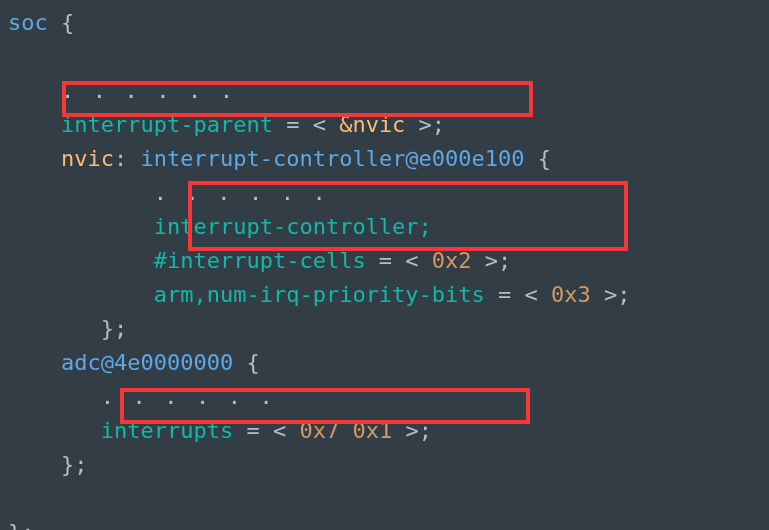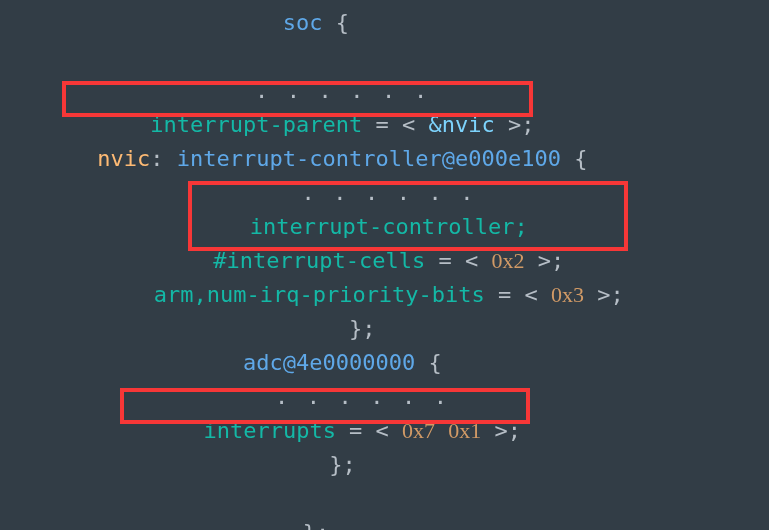--- a/index.html
+++ b/index.html
@@ -9,40 +9,39 @@
   }
   #screen {
     position: relative;
     width: 769px;
     height: 530px;
     background: #323d46;
     overflow: hidden;
     font-family: "DejaVu Sans Mono", "Liberation Mono", monospace;
     font-size: 22px;
     line-height: 34px;
-    text-align: center;
     -webkit-font-smoothing: antialiased;
   }
   #code {
     position: absolute;
     left: 0;
     top: 6px;
     white-space: pre;
   }
   .line {
     height: 34px;
     white-space: pre;
     padding-left: 8px;
   }
   
   .t-plain   { color: #14b8a6; }
   .t-node    { color: #5fa8e8; }
   .t-label   { color: #fdba74; }
-  .t-ref     { color: #7dd3fc; }
-  .t-num     { color: #d19a66; font-family: Liberation Serif, serif; }
+  .t-ref     { color: #fdba74; }
+  .t-num     { color: #d19a66; }
   .t-punct   { color: #b6bec6; }
   .t-brace   { color: #b6bec6; }
 
   .dots {
     color: #b6bec6;
     letter-spacing: 0.12em;
   }
 
   
   .hl {

